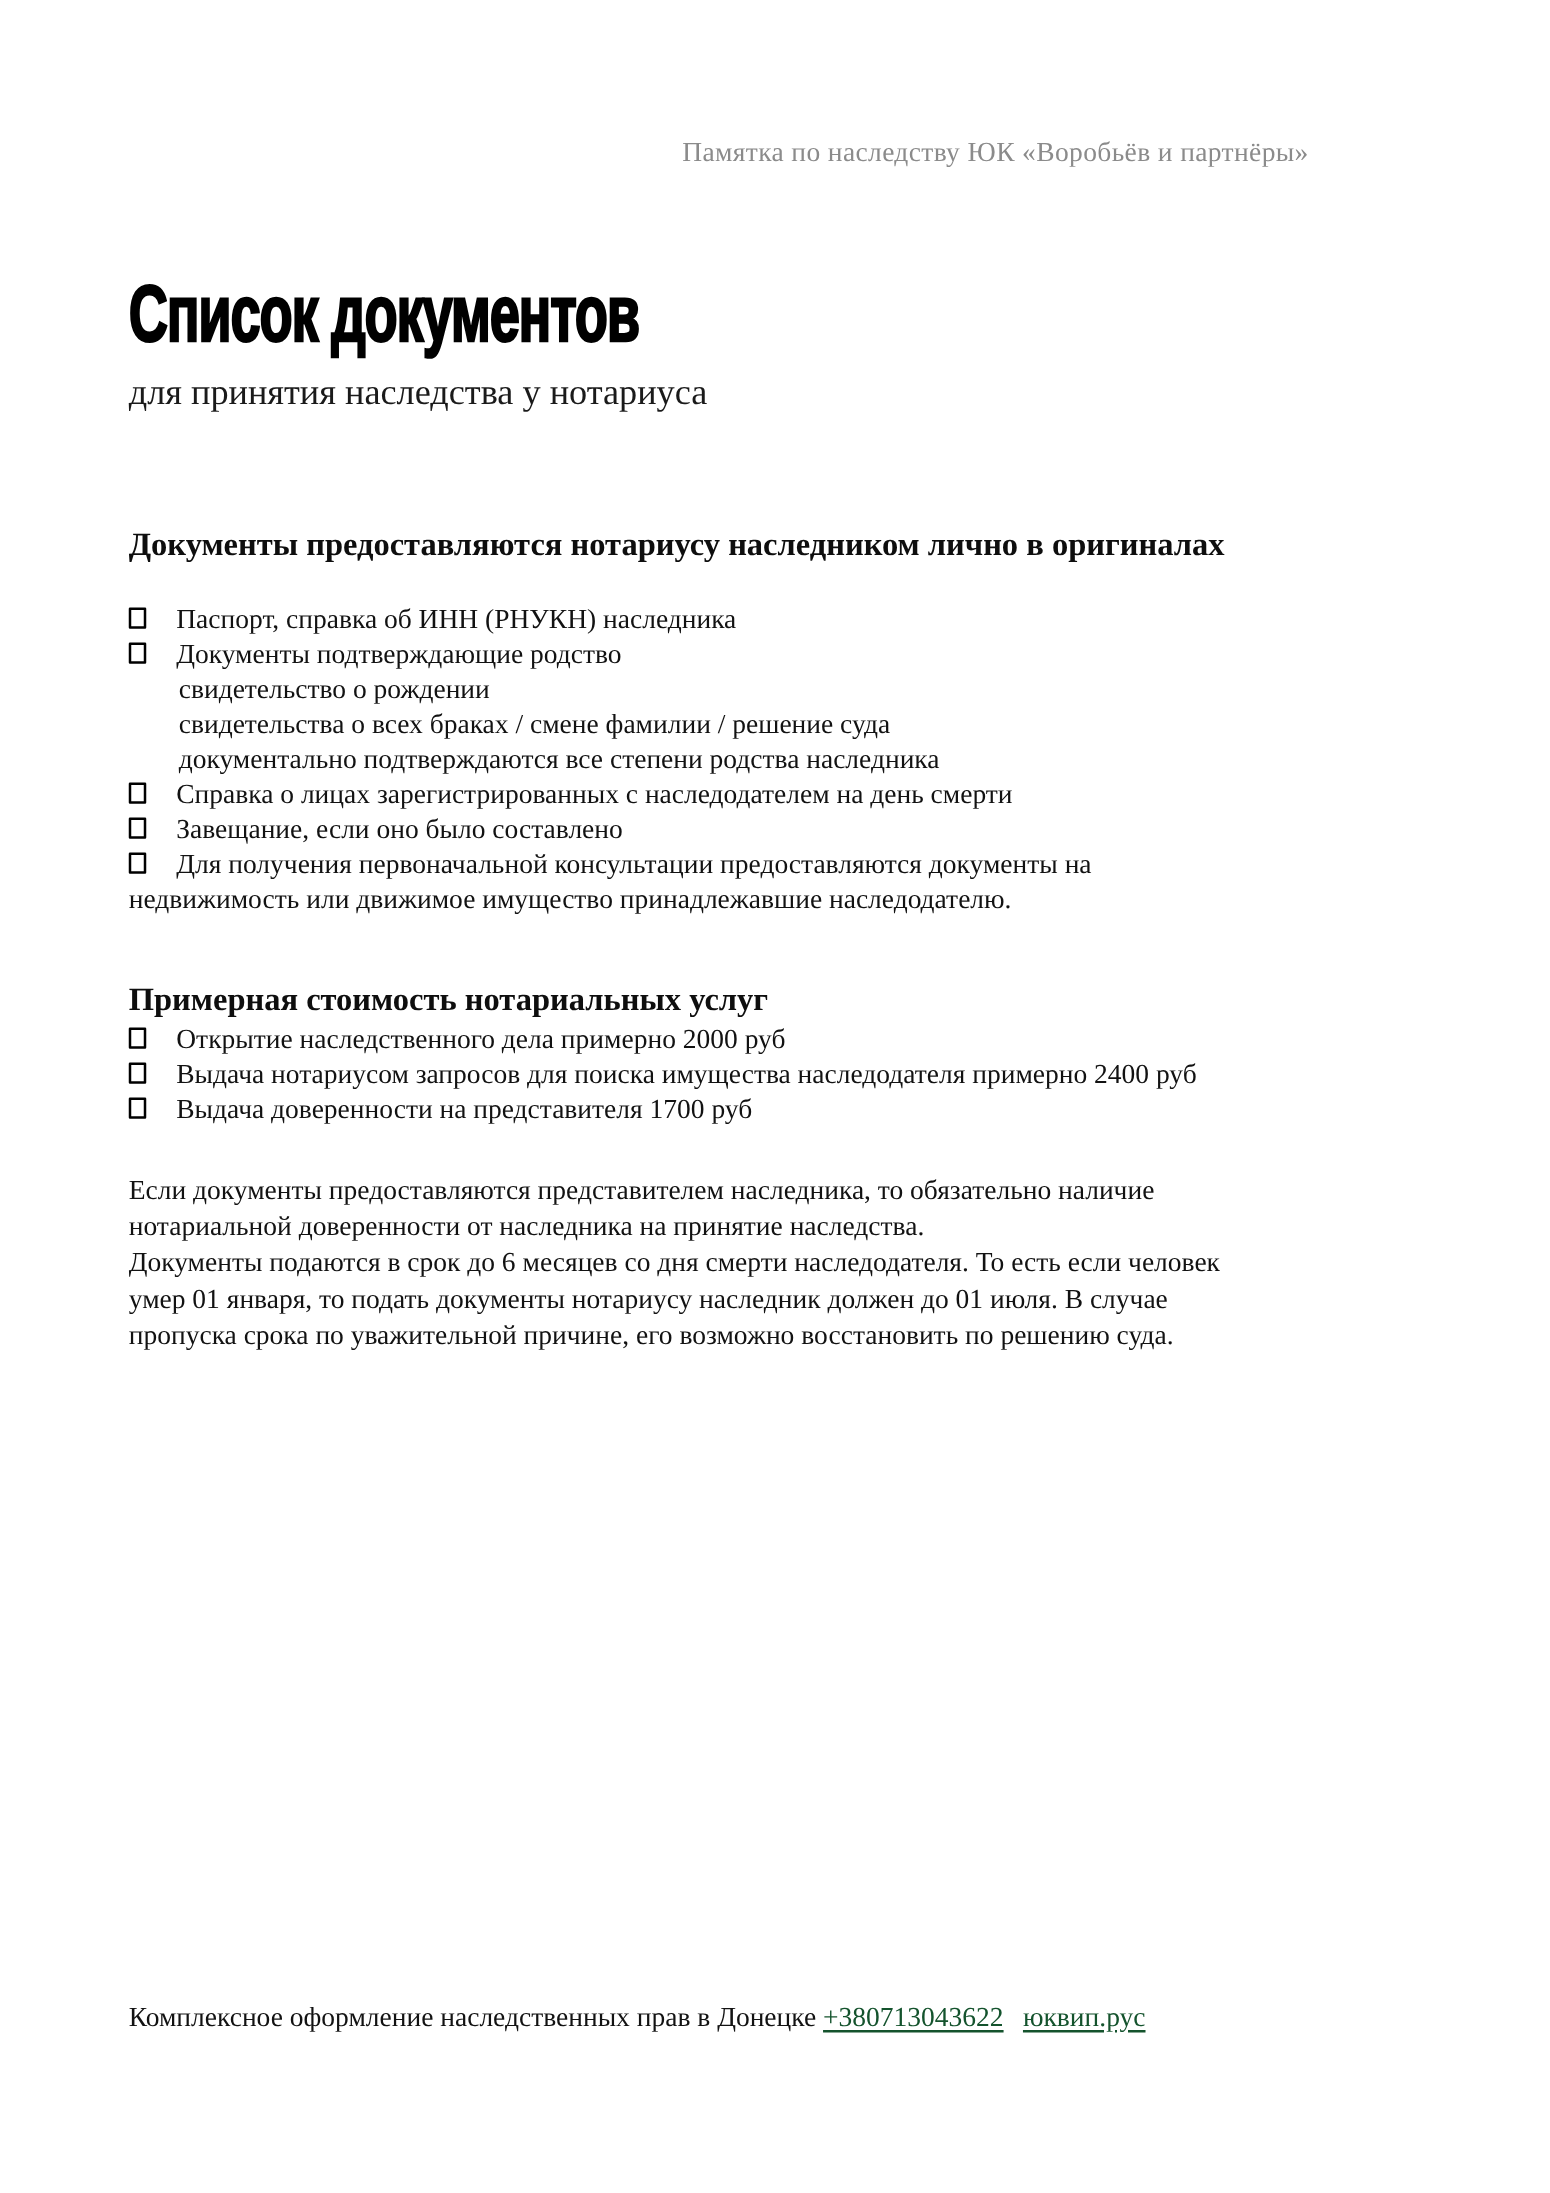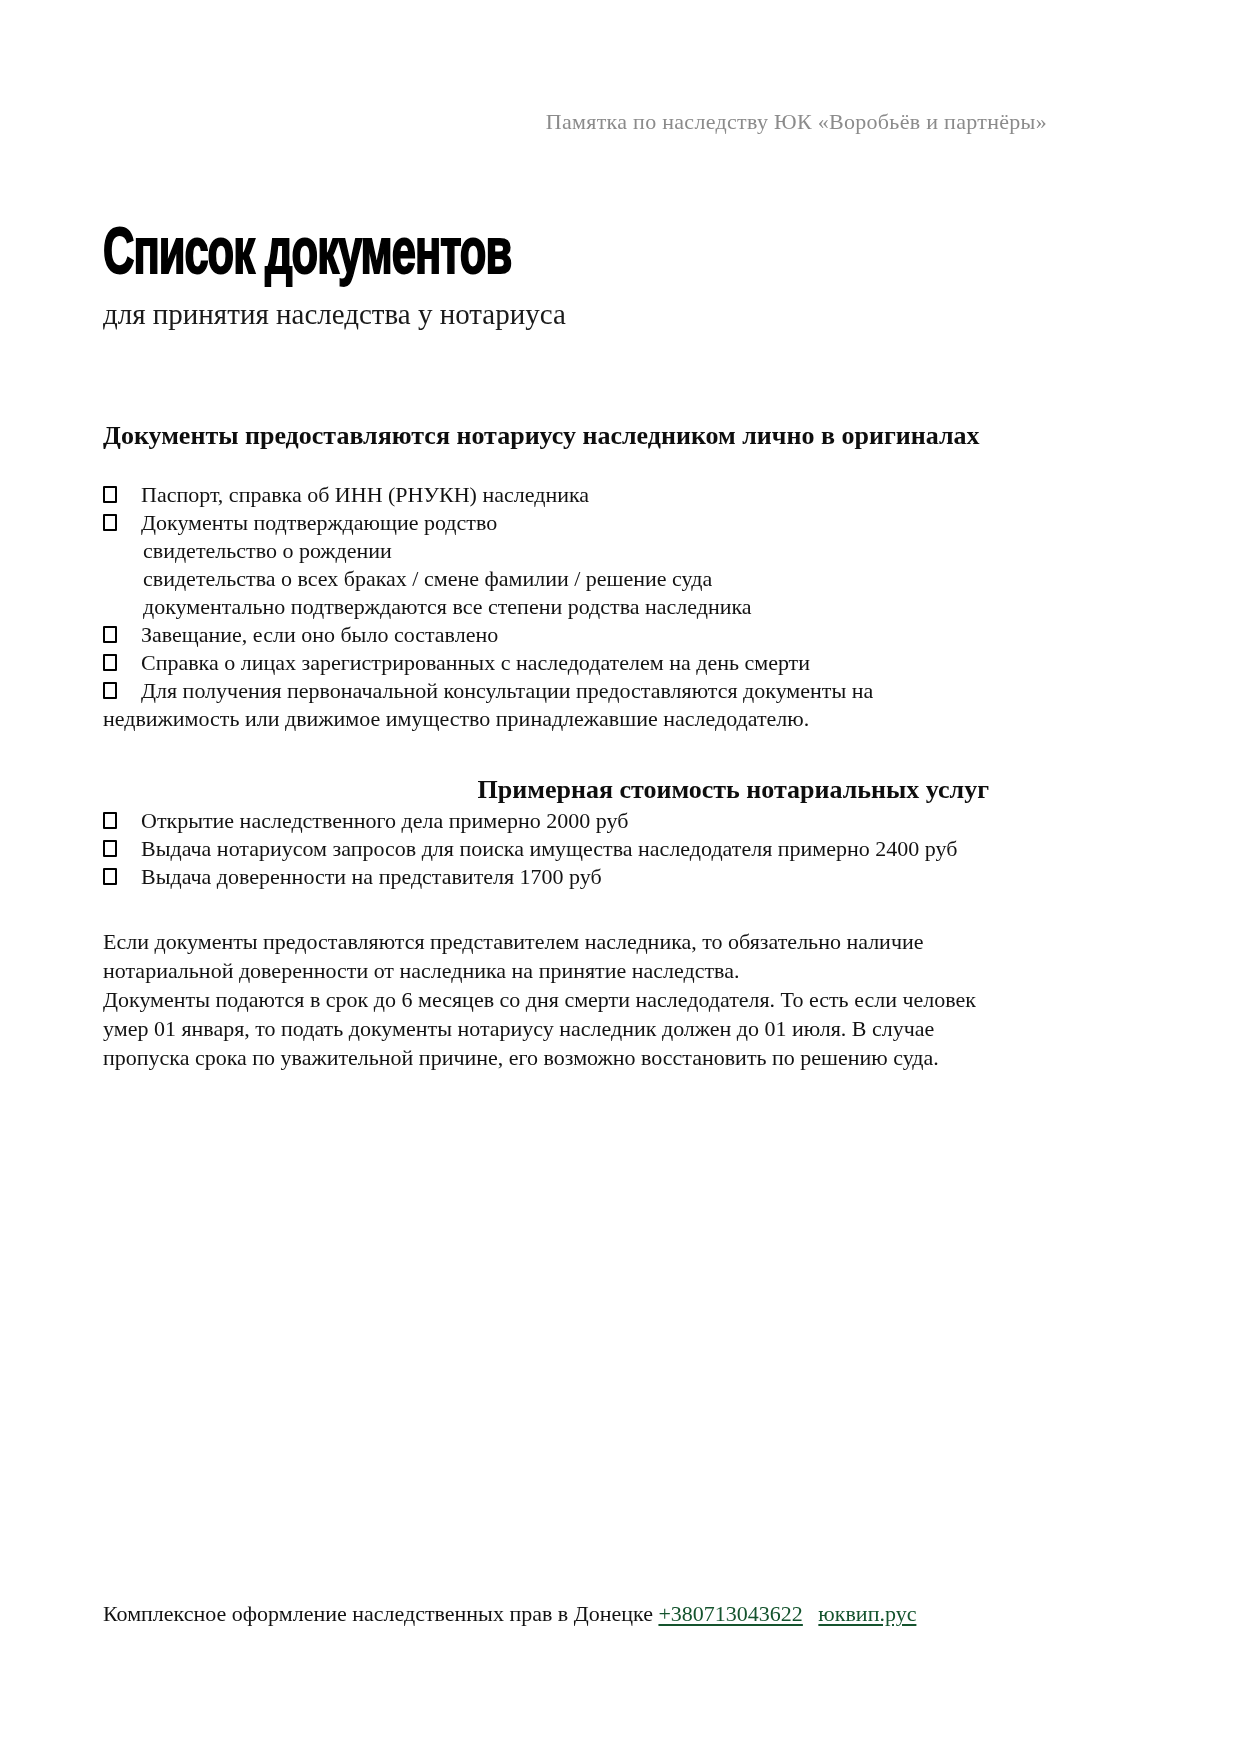--- a/index.html
+++ b/index.html
@@ -50,21 +50,21 @@
   }
 
   .section-heading {
     margin: 0 103px;
     font-size: 26px;
     line-height: 34px;
     font-weight: 700;
     color: #0e0e0e;
   }
   .heading-documents { margin-top: 87px; }
-  .heading-pricing   { margin-top: 40px; text-align: right; }
+  .heading-pricing   { margin-top: 50px; }
 
   .check-list { margin: 28px 103px 0 103px; }
   .check-list.pricing { margin-top: 0; }
 
   .check-item {
     font-size: 22px;
     line-height: 28px;
     color: #121212;
   }
   .checkbox {
@@ -133,25 +133,25 @@
     </div>
 
     <div class="check-item">
       <span class="checkbox"></span><span>Документы подтверждающие родство</span>
     </div>
     <div class="sub-line">свидетельство о рождении</div>
     <div class="sub-line">свидетельства о всех браках / смене фамилии / решение суда</div>
     <div class="sub-line">документально подтверждаются все степени родства наследника</div>
 
     <div class="check-item">
-      <span class="checkbox"></span><span>Завещание, если оно было составлено</span>
+      <span class="checkbox"></span><span>Справка о лицах зарегистрированных с наследодателем на день смерти</span>
     </div>
 
     <div class="check-item">
-      <span class="checkbox"></span><span>Справка о лицах зарегистрированных с наследодателем на день смерти</span>
+      <span class="checkbox"></span><span>Завещание, если оно было составлено</span>
     </div>
 
     <div class="check-item">
       <span class="checkbox"></span><span>Для получения первоначальной консультации предоставляются документы на недвижимость или движимое имущество принадлежавшие наследодателю.</span>
     </div>
 
   </div>
 
   <h2 class="section-heading heading-pricing">Примерная стоимость нотариальных услуг</h2>
 

